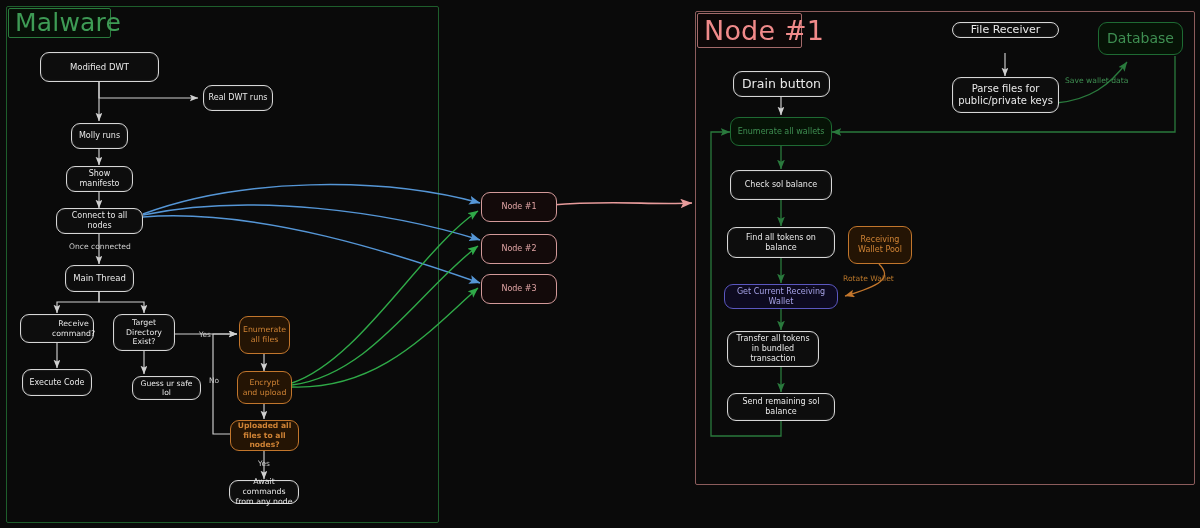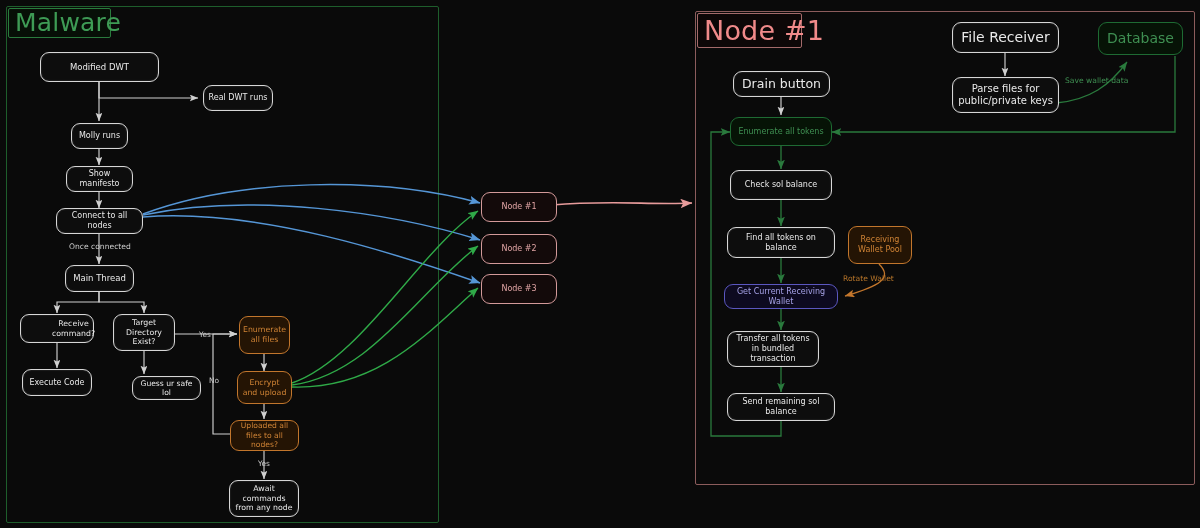--- a/index.html
+++ b/index.html
@@ -202,25 +202,25 @@
   </div>
 
   <div class="node n-orange" style="left:239px;top:316px;width:51px;height:38px;font-size:7.8px;">
     <span>Enumerate all files</span>
   </div>
 
   <div class="node n-orange" style="left:237px;top:371px;width:55px;height:33px;font-size:7.8px;">
     <span>Encrypt and upload</span>
   </div>
 
-  <div class="node n-orange" style="left:230px;top:420px;width:69px;height:31px;font-size:7.6px;">
+  <div class="node n-orange" style="left:230px;top:420px;width:69px;height:31px;font-size:7.6px;font-weight:bold;">
     <span>Uploaded all files to all nodes?</span>
   </div>
 
-  <div class="node n-white" style="left:229px;top:480px;width:70px;height:37px;font-size:7.8px;">
+  <div class="node n-white" style="left:229px;top:480px;width:70px;height:24px;font-size:7.8px;">
     <span>Await commands from any node</span>
   </div>
 
   <div class="elabel lbl-white" style="left:69px;top:242px;font-size:7.6px;">
     <span>Once connected</span>
   </div>
   <div class="elabel lbl-white" style="left:199px;top:330px;font-size:7.4px;">
     <span>Yes</span>
   </div>
   <div class="elabel lbl-white" style="left:209px;top:376px;font-size:7.4px;">
@@ -238,21 +238,21 @@
   </div>
   <div class="node n-red" style="left:481px;top:274px;width:76px;height:30px;font-size:8px;">
     <span>Node #3</span>
   </div>
 
   <div class="node n-white" style="left:733px;top:71px;width:97px;height:26px;font-size:12.5px;">
     <span>Drain button</span>
   </div>
 
   <div class="node n-green" style="left:730px;top:117px;width:102px;height:29px;font-size:8px;">
-    <span>Enumerate all tokens</span>
+    <span>Enumerate all wallets</span>
   </div>
 
   <div class="node n-white" style="left:730px;top:170px;width:102px;height:30px;font-size:8px;">
     <span>Check sol balance</span>
   </div>
 
   <div class="node n-white" style="left:727px;top:227px;width:108px;height:31px;font-size:8px;">
     <span>Find all tokens on balance</span>
   </div>
 
@@ -265,21 +265,21 @@
   </div>
 
   <div class="node n-white" style="left:727px;top:393px;width:108px;height:28px;font-size:8px;">
     <span>Send remaining sol balance</span>
   </div>
 
   <div class="node n-orange" style="left:848px;top:226px;width:64px;height:38px;font-size:8px;">
     <span>Receiving Wallet Pool</span>
   </div>
 
-  <div class="node n-white" style="left:952px;top:22px;width:107px;height:31px;font-size:14px;">
+  <div class="node n-white" style="left:952px;top:22px;width:107px;height:16px;font-size:11px;">
     <span>File Receiver</span>
   </div>
 
   <div class="node n-white" style="left:952px;top:77px;width:107px;height:36px;font-size:10px;">
     <span>Parse files for public/private keys</span>
   </div>
 
   <div class="node n-green" style="left:1098px;top:22px;width:85px;height:33px;font-size:14px;">
     <span>Database</span>
   </div>

